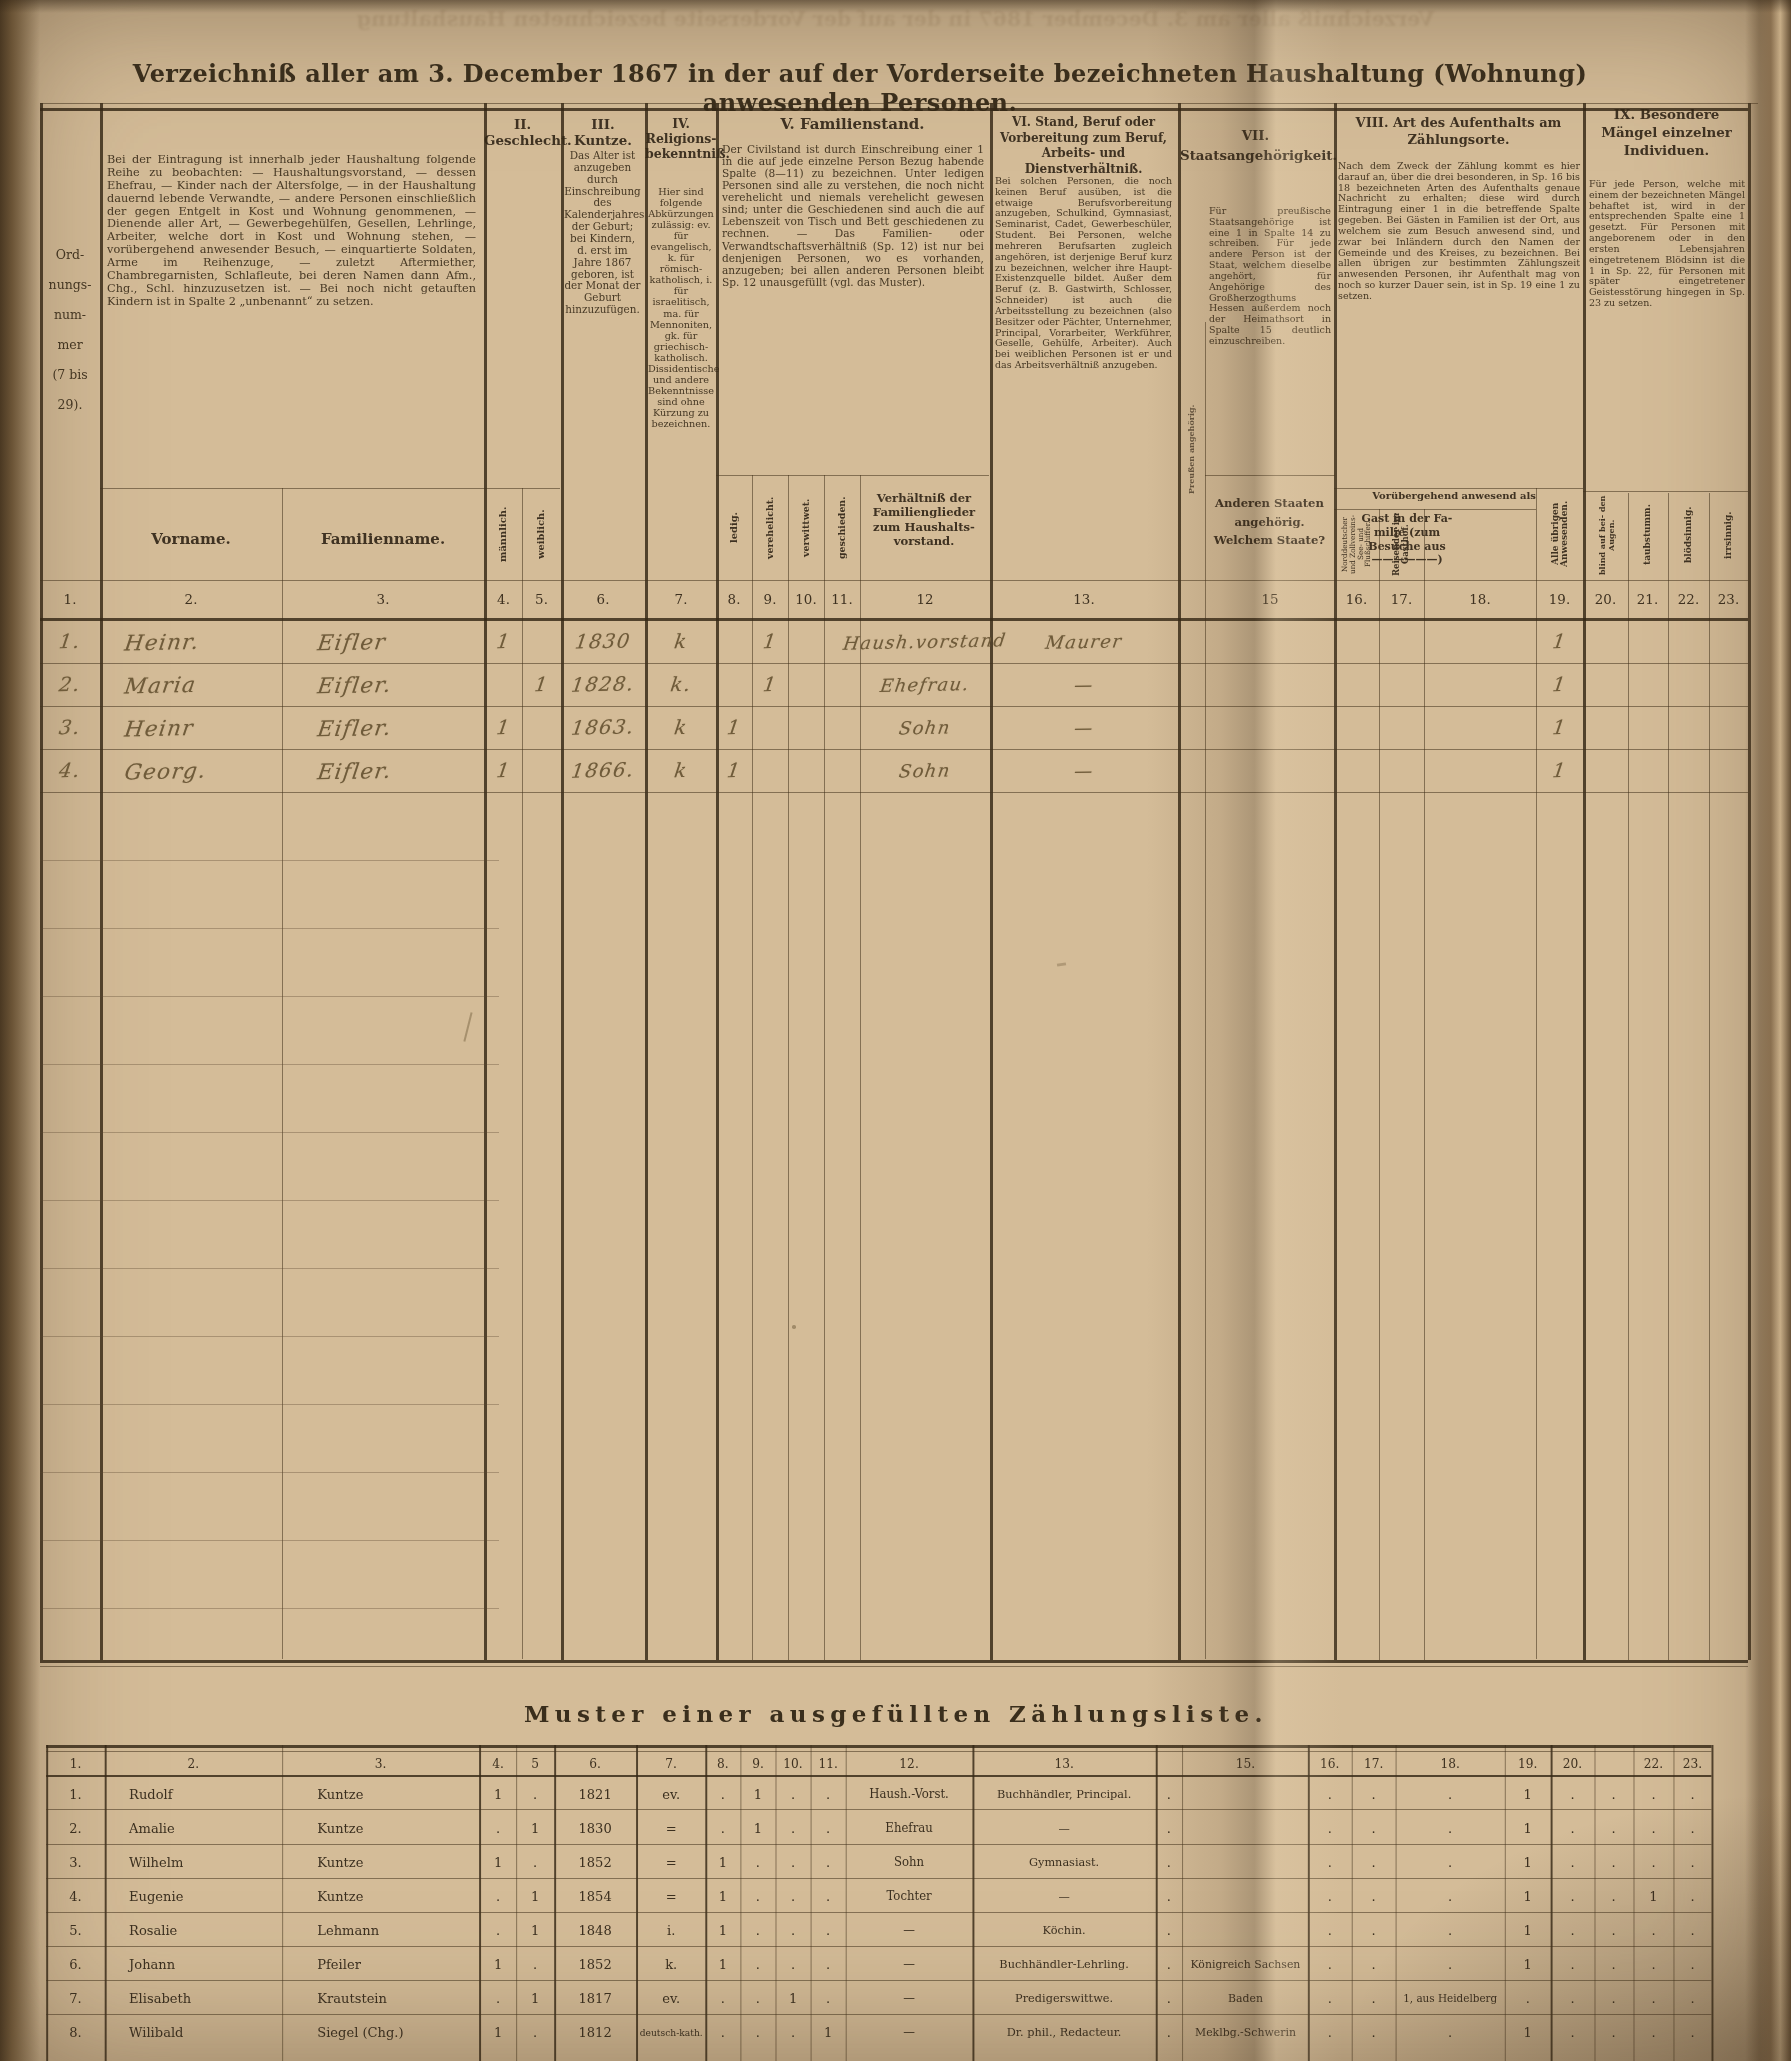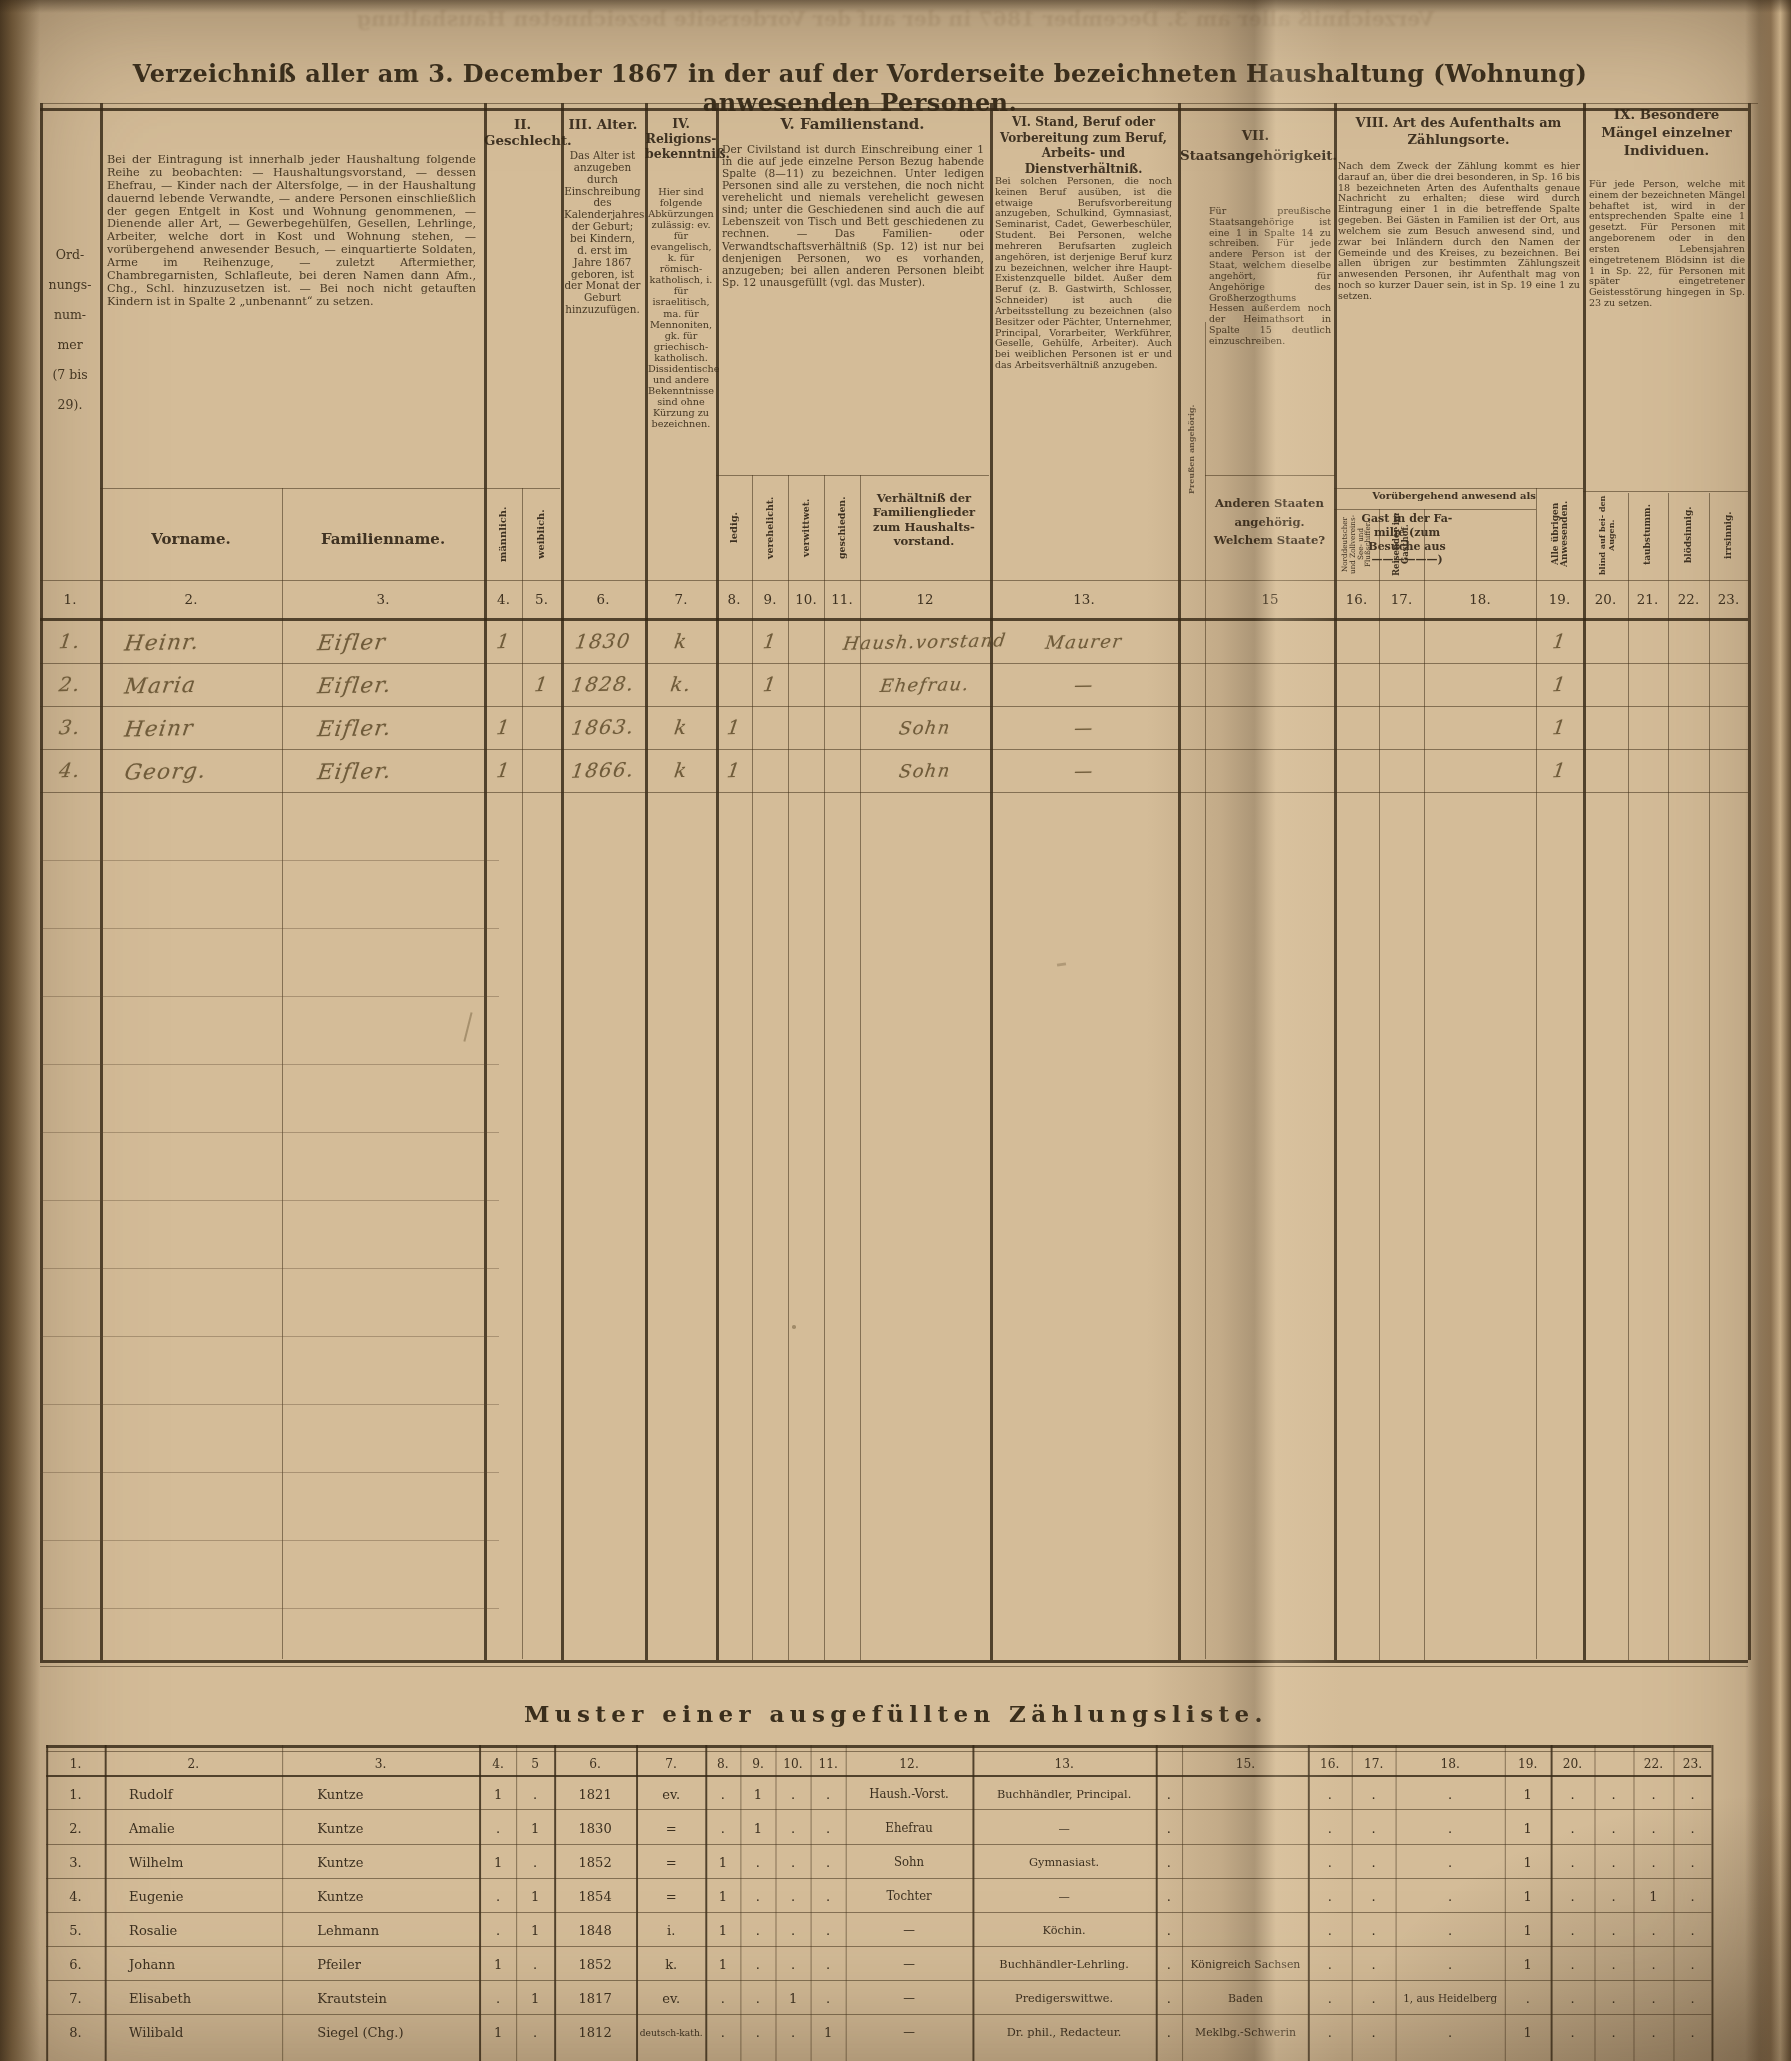--- a/index.html
+++ b/index.html
@@ -44,21 +44,21 @@
   </div>
 
   <div class="abs body-txt" style="left:107px;top:154px;width:369px;height:328px;font-size:11.3px;">Bei der Eintragung ist innerhalb jeder Haushaltung folgende Reihe zu beobachten: — Haushaltungsvorstand, — dessen Ehefrau, — Kinder nach der Altersfolge, — in der Haushaltung dauernd lebende Verwandte, — andere Personen einschließlich der gegen Entgelt in Kost und Wohnung genommenen, — Dienende aller Art, — Gewerbegehülfen, Gesellen, Lehrlinge, Arbeiter, welche dort in Kost und Wohnung stehen, — vorübergehend anwesender Besuch, — einquartierte Soldaten, Arme im Reihenzuge, — zuletzt Aftermiether, Chambregarnisten, Schlafleute, bei deren Namen dann Afm., Chg., Schl. hinzuzusetzen ist. — Bei noch nicht getauften Kindern ist in Spalte 2 „unbenannt“ zu setzen.</div>
   <div class="abs tt" style="left:100px;top:530px;width:182px;font-size:15px;">Vorname.</div>
   <div class="abs tt" style="left:282px;top:530px;width:202px;font-size:15px;">Familienname.</div>
 
   <div class="abs tt" style="left:484px;top:116px;width:77px;font-size:13.4px;">II. Geschlecht.</div>
   <div class="abs vt" style="left:484px;top:491px;width:39px;height:86px;font-size:9.9px;font-weight:700;">männlich.</div>
   <div class="abs vt" style="left:522px;top:491px;width:39px;height:86px;font-size:9.9px;font-weight:700;">weiblich.</div>
 
-  <div class="abs tt" style="left:561px;top:116px;width:84px;font-size:13.4px;">III. Alter.</div>
+  <div class="abs tt" style="left:561px;top:116px;width:84px;font-size:13.4px;">III. Kuntze.</div>
   <div class="abs body-txt" style="left:564px;top:150px;width:77px;height:421px;font-size:10.4px;text-align:center;">Das Alter ist anzugeben durch Einschreibung des Kalenderjahres der Geburt; bei Kindern, d. erst im Jahre 1867 geboren, ist der Monat der Geburt hinzuzufügen.</div>
 
   <div class="abs tt" style="left:645px;top:116px;width:72px;font-size:12.5px;">IV. Religions- bekenntniß.</div>
   <div class="abs body-txt" style="left:648px;top:186px;width:66px;height:385px;font-size:9.7px;text-align:center;">Hier sind folgende Abkürzungen zulässig: ev. für evangelisch, k. für römisch-katholisch, i. für israelitisch, ma. für Mennoniten, gk. für griechisch-katholisch. Dissidentische und andere Bekenntnisse sind ohne Kürzung zu bezeichnen.</div>
 
   <div class="abs tt" style="left:716px;top:115px;width:273px;font-size:15px;">V. Familienstand.</div>
   <div class="abs body-txt" style="left:722px;top:143px;width:262px;height:324px;font-size:10.6px;">Der Civilstand ist durch Einschreibung einer 1 in die auf jede einzelne Person Bezug habende Spalte (8—11) zu bezeichnen. Unter ledigen Personen sind alle zu verstehen, die noch nicht verehelicht und niemals verehelicht gewesen sind; unter die Geschiedenen sind auch die auf Lebenszeit von Tisch und Bett geschiedenen zu rechnen. — Das Familien- oder Verwandtschaftsverhältniß (Sp. 12) ist nur bei denjenigen Personen, wo es vorhanden, anzugeben; bei allen anderen Personen bleibt Sp. 12 unausgefüllt (vgl. das Muster).</div>
   <div class="abs vt" style="left:716px;top:479px;width:36px;height:97px;font-size:9.9px;font-weight:700;">ledig.</div>
   <div class="abs vt" style="left:752px;top:479px;width:36px;height:97px;font-size:9.4px;font-weight:700;">verehelicht.</div>
   <div class="abs vt" style="left:788px;top:479px;width:36px;height:97px;font-size:9.4px;font-weight:700;">verwittwet.</div>

